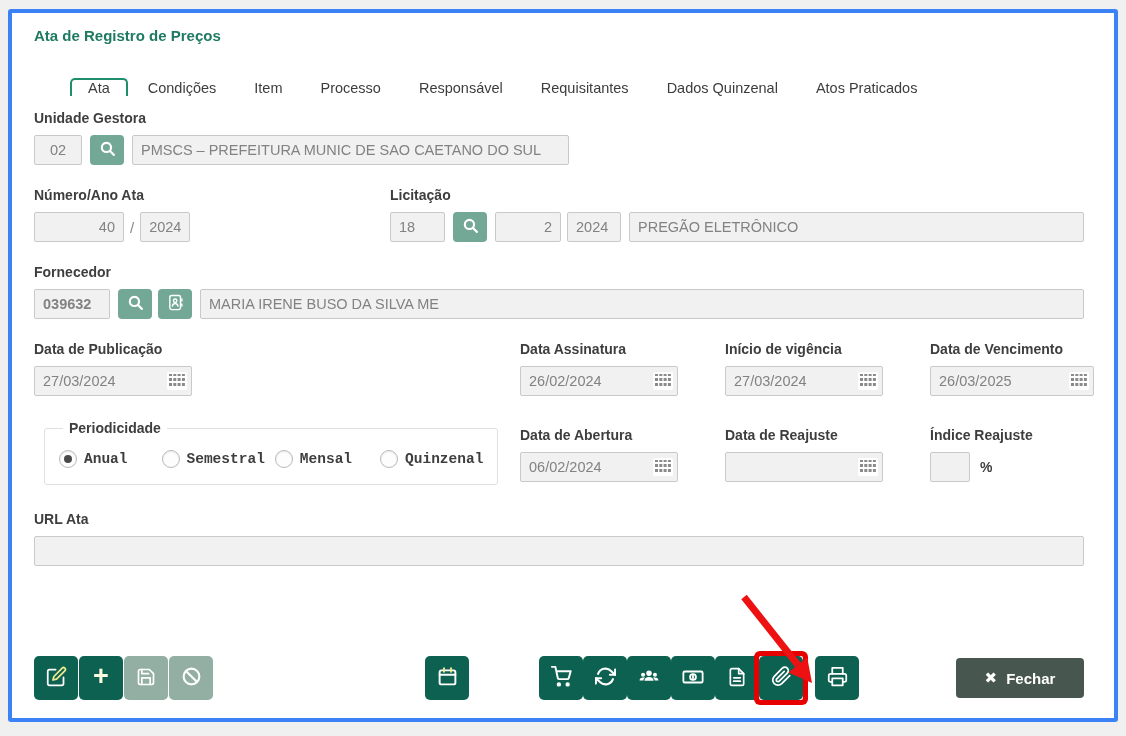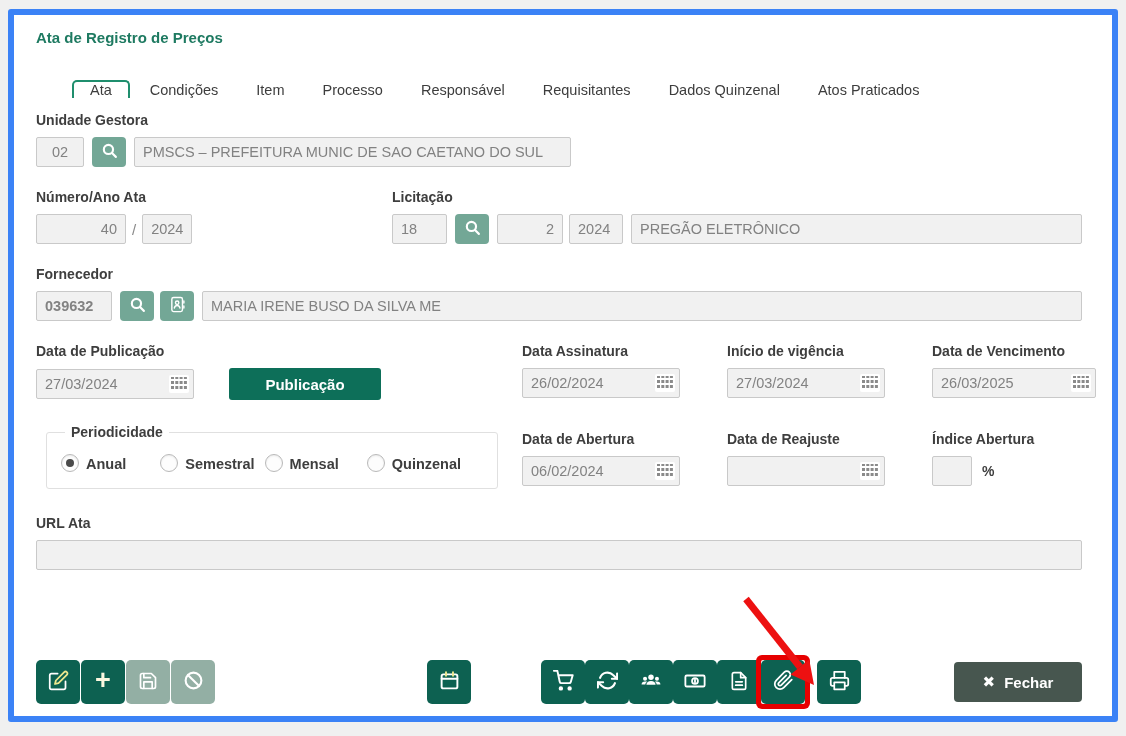--- a/index.html
+++ b/index.html
@@ -4,21 +4,21 @@
 <style>
   html,body{margin:0;padding:0;}
   body{
     width:1126px;height:736px;position:relative;overflow:hidden;
     background:#f0f0f0;
     font-family:"Liberation Sans","DejaVu Sans",sans-serif;
     -webkit-font-smoothing:antialiased;
   }
   .window{
     position:absolute;left:8px;top:9px;right:8px;bottom:14px;
-    background:#ffffff;border:6px solid #3b82f6;border-radius:3px;
+    background:#ffffff;border:4px solid #3b82f6;border-radius:3px;
   }
   .content{padding:8px 30px 0 13px;position:relative;height:100%;box-sizing:border-box;}
 
   .page-title{
     color:#1e7a61;font-size:15px;font-weight:700;padding:6px 0 10px 9px;
   }
 
   
   .tabbar{display:flex;align-items:flex-end;height:42px;margin-left:9px;padding-left:36px;}
   .tab{
@@ -67,21 +67,21 @@
   }
 
   fieldset.period{
     border:1px solid #e0e0e0;border-radius:3px;margin:0 0 0 10px;width:452px;
     box-sizing:border-box;padding:8px 14px 16px 14px;
   }
   fieldset.period legend{
     font-size:14px;font-weight:700;color:#3e3e3e;padding:0 6px;margin-left:4px;
   }
   .radios{display:flex;align-items:center;margin-top:6px;}
-  .radio-item{display:flex;align-items:flex-end;cursor:pointer;}
+  .radio-item{display:flex;align-items:center;cursor:pointer;font-family:Liberation Mono, monospace;}
   .rdot{
     width:16px;height:16px;border-radius:50%;background:#fdfdfd;border:1px solid #b9b9b9;
     box-shadow:inset 0 1px 2px rgba(0,0,0,.08);position:relative;flex:0 0 auto;
   }
   .rdot.checked::after{
     content:"";position:absolute;left:4px;top:4px;width:8px;height:8px;border-radius:50%;
     background:#4a4a4a;
   }
   .rlbl{font-size:14.5px;font-weight:700;color:#3e3e3e;margin-left:7px;}
 
@@ -222,21 +222,20 @@
                       <rect x="8.6" y="4" width="3" height="3"></rect>
                       <rect x="12.9" y="4" width="3" height="3"></rect>
                       <rect x="0" y="9" width="3" height="3"></rect>
                       <rect x="4.3" y="9" width="3" height="3"></rect>
                       <rect x="8.6" y="9" width="3" height="3"></rect>
                       <rect x="12.9" y="9" width="3" height="3"></rect>
                     </g>
                   </svg>
               </span>
             </div>
-            <button class="btn-pub">Publicação</button>
           </div>
         </div>
         <div>
           <div class="lbl">Data Assinatura</div>
           <div class="inp datef">
             <span>26/02/2024</span>
             <span class="calgrid">
               <svg width="16" height="14" viewBox="0 0 16 14">
                   <g fill="#8a8a8a">
                     <rect x="0" y="0" width="3" height="2"></rect>
@@ -373,21 +372,21 @@
                     <rect x="4.3" y="9" width="3" height="3"></rect>
                     <rect x="8.6" y="9" width="3" height="3"></rect>
                     <rect x="12.9" y="9" width="3" height="3"></rect>
                   </g>
                 </svg>
             </span>
           </div>
         </div>
 
         <div style="padding-top:7px">
-          <div class="lbl">Índice Abertura</div>
+          <div class="lbl">Índice Reajuste</div>
           <div class="row">
             <input class="inp" style="width: 40px;" readonly="" value="">
             <span class="pct">%</span>
           </div>
         </div>
       </div>
 
       <div>
         <div class="lbl">URL Ata</div>
         <input class="inp" style="width: 100%; box-sizing: border-box;" readonly="" value="">

